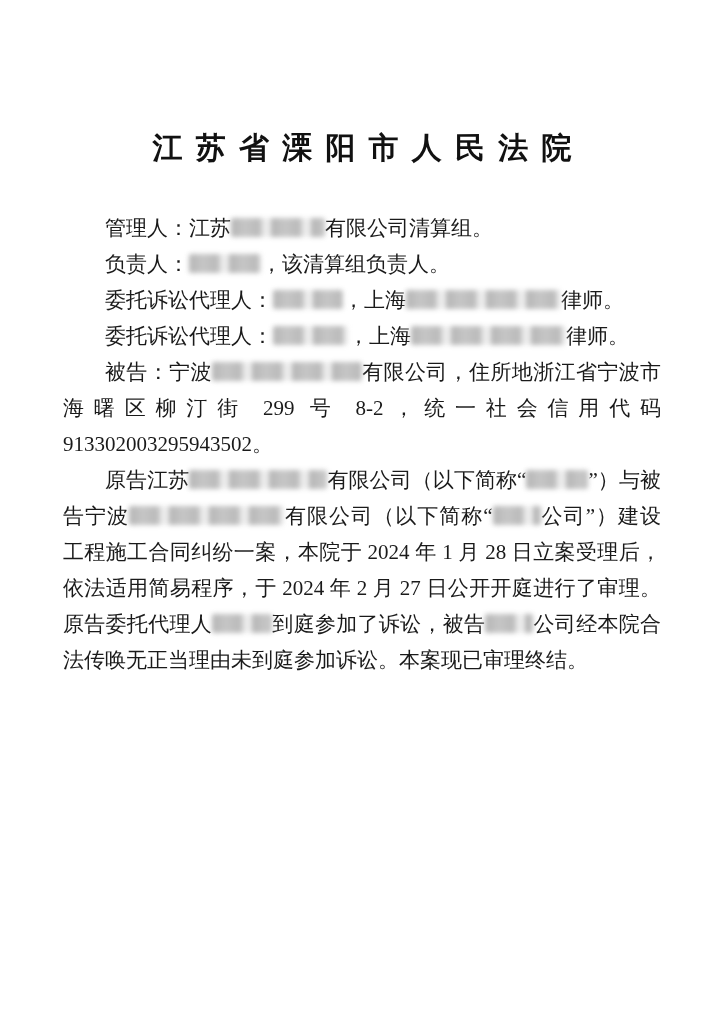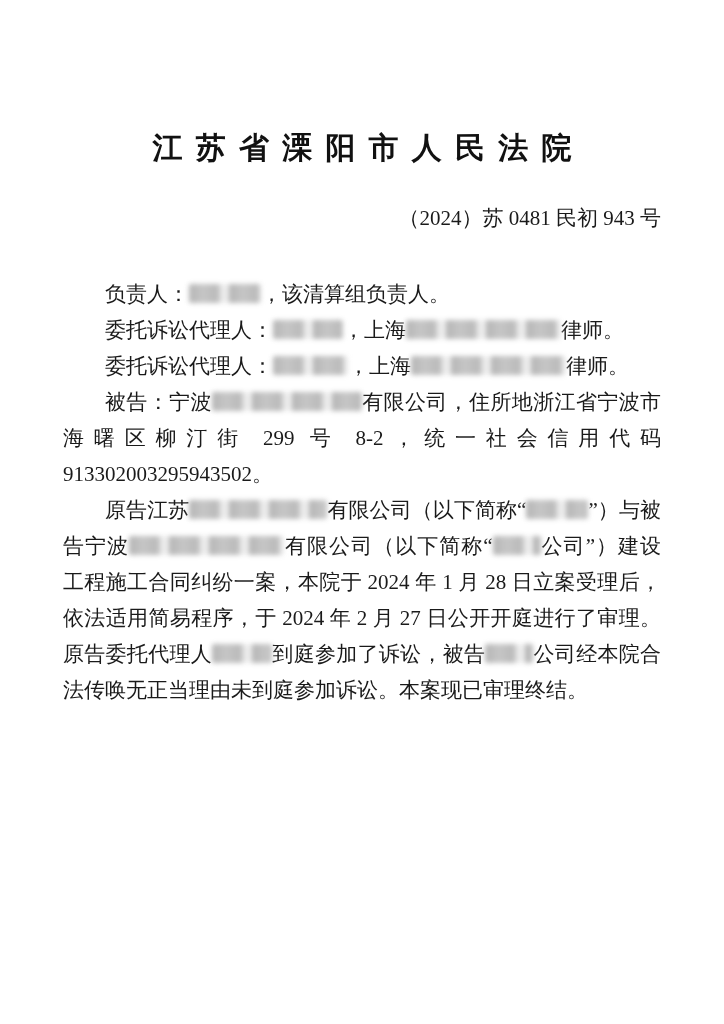--- a/index.html
+++ b/index.html
@@ -83,22 +83,22 @@
     line-height: 20px;
     color: #3c3c3c;
   }
 </style>
 </head>
 <body>
 
 <div class="page">
   <div class="content">
     <h1 class="court-name">江苏省溧阳市人民法院</h1>
-    <div class="case-number">（2024）苏 0481 民初 943 号</div>
     <div class="body-text">
+        <p>管理人：江苏<span class="redacted" style="width: 94px;"></span>有限公司清算组。</p>
         <p>负责人：<span class="redacted" style="width: 72px;"></span>，该清算组负责人。</p>
         <p>委托诉讼代理人：<span class="redacted" style="width: 70px;"></span>，上海<span class="redacted" style="width: 155px;"></span>律师。</p>
         <p>委托诉讼代理人：<span class="redacted" style="width: 75px;"></span>，上海<span class="redacted" style="width: 155px;"></span>律师。</p>
         <p>被告：宁波<span class="redacted" style="width: 150px;"></span>有限公司，住所地浙江省宁波市海曙区柳汀街 299 号 8-2，统一社会信用代码 913302003295943502。</p>
         <p>原告江苏<span class="redacted" style="width: 138px;"></span>有限公司（以下简称“<span class="redacted" style="width: 62px;"></span>”）与被告宁波<span class="redacted" style="width: 155px;"></span>有限公司（以下简称“<span class="redacted" style="width: 48px;"></span>公司”）建设工程施工合同纠纷一案，本院于 2024 年 1 月 28 日立案受理后，依法适用简易程序，于 2024 年 2 月 27 日公开开庭进行了审理。原告委托代理人<span class="redacted" style="width: 60px;"></span>到庭参加了诉讼，被告<span class="redacted" style="width: 48px;"></span>公司经本院合法传唤无正当理由未到庭参加诉讼。本案现已审理终结。</p>
       </div>
   </div>
   <div class="page-footer">1</div>
 </div>
 

